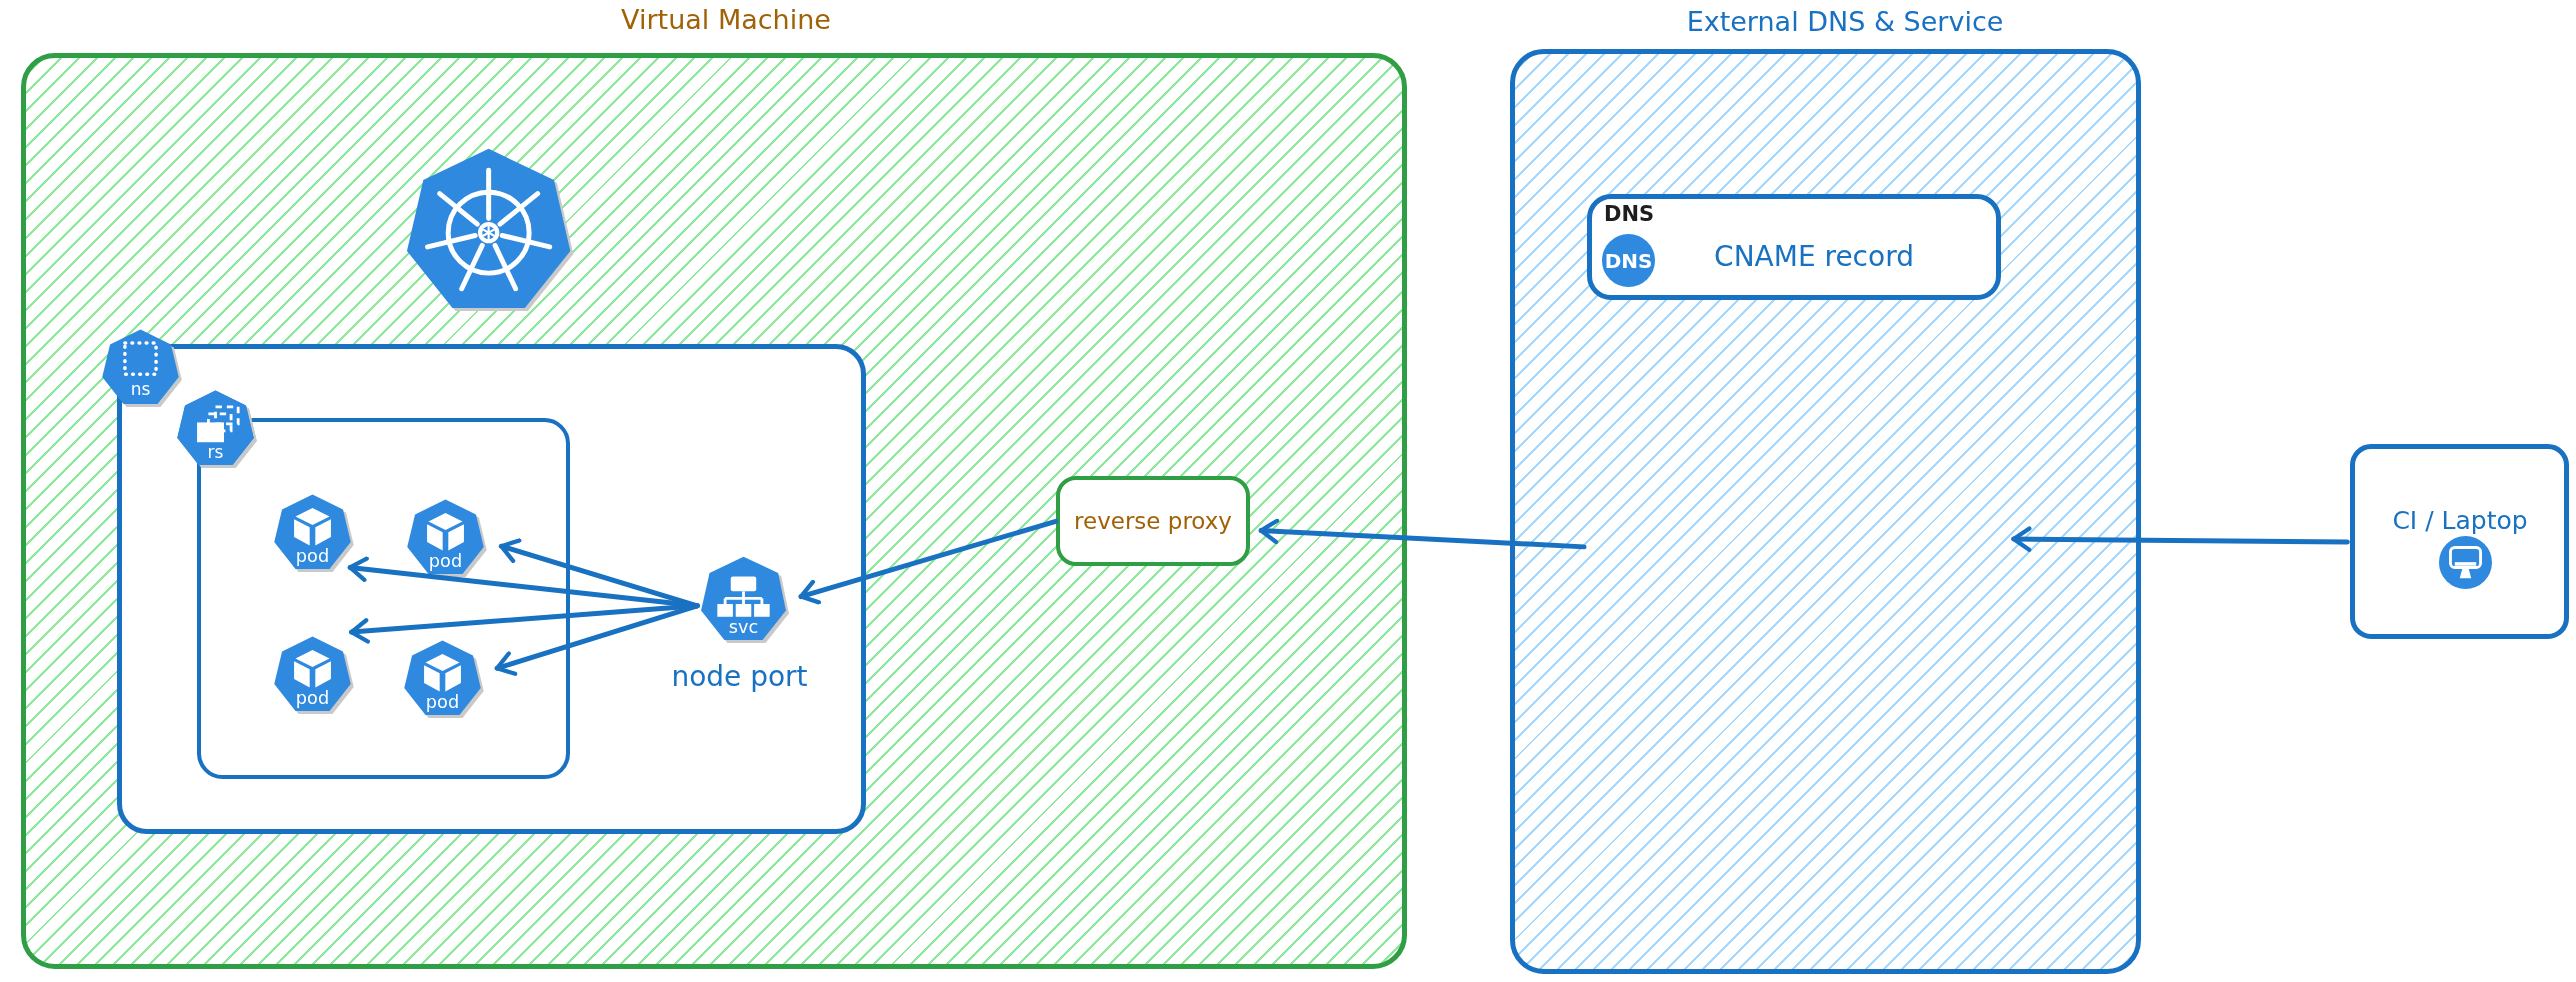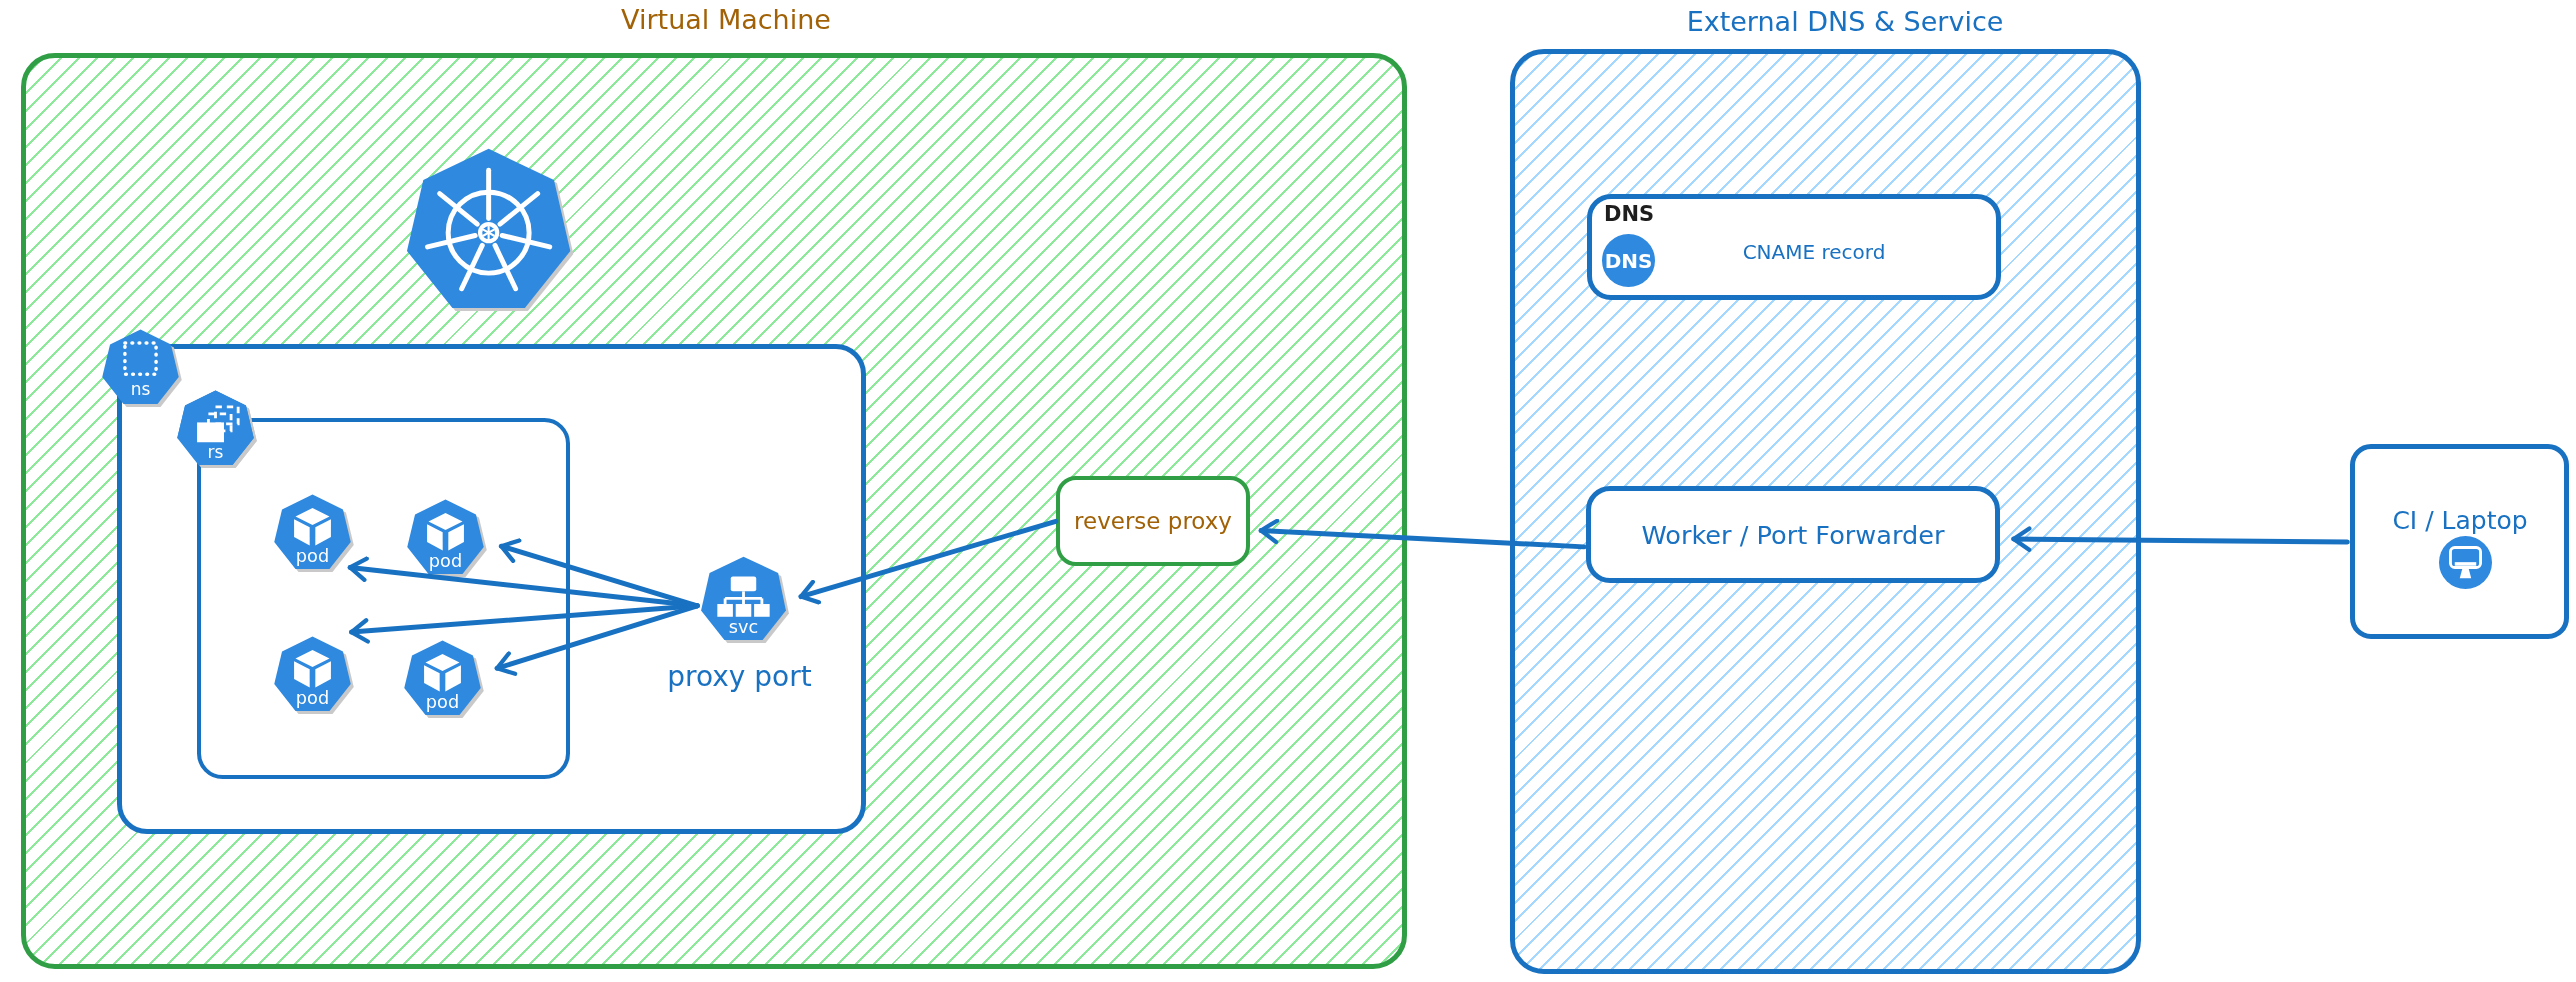--- a/index.html
+++ b/index.html
@@ -115,36 +115,33 @@
       <line x1="42" y1="67" x2="42" y2="75"></line>
       <line x1="68" y1="67" x2="68" y2="75"></line>
       <line x1="94" y1="67" x2="94" y2="75"></line>
     </g>
     <rect x="31" y="75" width="22" height="18" fill="#ffffff"></rect>
     <rect x="57" y="75" width="22" height="18" fill="#ffffff"></rect>
     <rect x="83" y="75" width="22" height="18" fill="#ffffff"></rect>
     <text x="68" y="116" font-size="25" fill="#ffffff" text-anchor="middle">svc</text>
   </svg>
 
-  <div class="label blue-t center" style="left:633px;top:660px;width:213px;font-size:28px;">proxy port</div>
+  <div class="label blue-t center" style="left:633px;top:660px;width:213px;font-size:28px;">node port</div>
 
   <div class="box center" style="left:1056px;top:476px;width:194px;height:90px;border:4.3px solid #2f9e44;border-radius:20px;z-index:10;">
     <span class="green-t" style="font-size:23px;">reverse proxy</span>
   </div>
 
   <div class="box" style="left:1587px;top:194px;width:414px;height:106px;border:5px solid #1971c2;border-radius:24px;z-index:10;"></div>
   <div class="label" style="left:1604px;top:202px;font-size:21px;font-weight:bold;color:#1e1e1e;z-index:12;">DNS</div>
   <div class="circle" style="left:1602px;top:234px;width:53px;height:53px;z-index:12;">
     <span style="color:#ffffff;font-size:20px;font-weight:bold;">DNS</span>
   </div>
-  <div class="label blue-t center" style="left:1672px;top:240px;width:284px;font-size:20px;z-index:12;">CNAME record</div>
+  <div class="label blue-t center" style="left:1672px;top:240px;width:284px;font-size:28px;z-index:12;">CNAME record</div>
 
-  <div class="box center" style="left:1586px;top:486px;width:414px;height:97px;border:5px solid #1971c2;border-radius:24px;z-index:10;">
-    <span class="blue-t" style="font-size:25.6px;">Worker / Port Forwarder</span>
-  </div>
 
   <div class="box" style="left:2350px;top:444px;width:219px;height:195px;border:5px solid #1971c2;border-radius:21px;z-index:10;"></div>
   <div class="label blue-t center" style="left:2362px;top:506px;width:196px;font-size:25px;z-index:12;">CI / Laptop</div>
   <div class="circle" style="left:2439px;top:536px;width:53px;height:53px;z-index:12;">
     <svg width="53" height="53" viewBox="0 0 74 74">
       <rect x="16" y="16" width="42" height="28" rx="6" fill="none" stroke="#ffffff" stroke-width="4"></rect>
       <line x1="22" y1="39" x2="52" y2="39" stroke="#ffffff" stroke-width="5"></line>
       <polygon points="33,44 29,59 45,59 41,44" fill="#ffffff"></polygon>
     </svg>
   </div>

